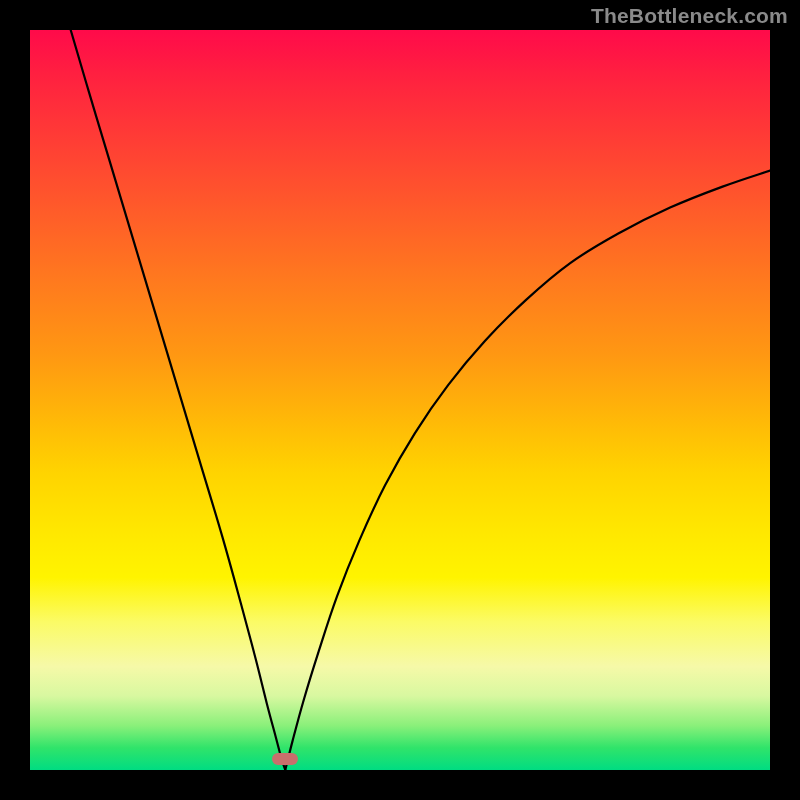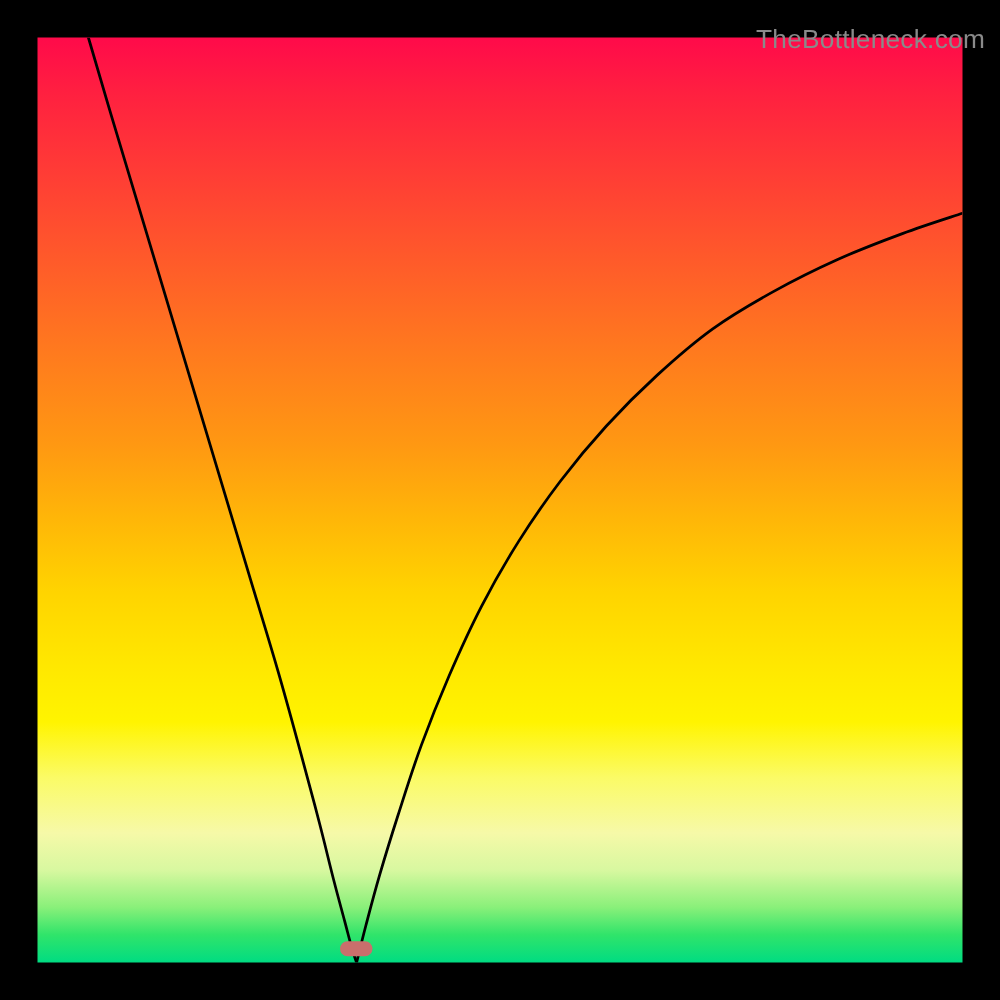--- a/index.html
+++ b/index.html
@@ -52,25 +52,25 @@
   }
   .marker {
     position: absolute;
     width: 26px;
     height: 12px;
     background: #c96f6c;
     border-radius: 6px;
   }
   .watermark {
     position: absolute;
-    top: 20px;
+    top: 4px;
     right: 12px;
     color: #8a8a8a;
     font-size: 21px;
-    font-weight: 400;
+    font-weight: 700;
     letter-spacing: 0.2px;
     user-select: none;
   }
 </style>
 </head>
 <body>
 
 <div class="frame">
   <div class="plot-area">
     <svg class="curve-svg" viewBox="0 0 740 740" preserveAspectRatio="none">

